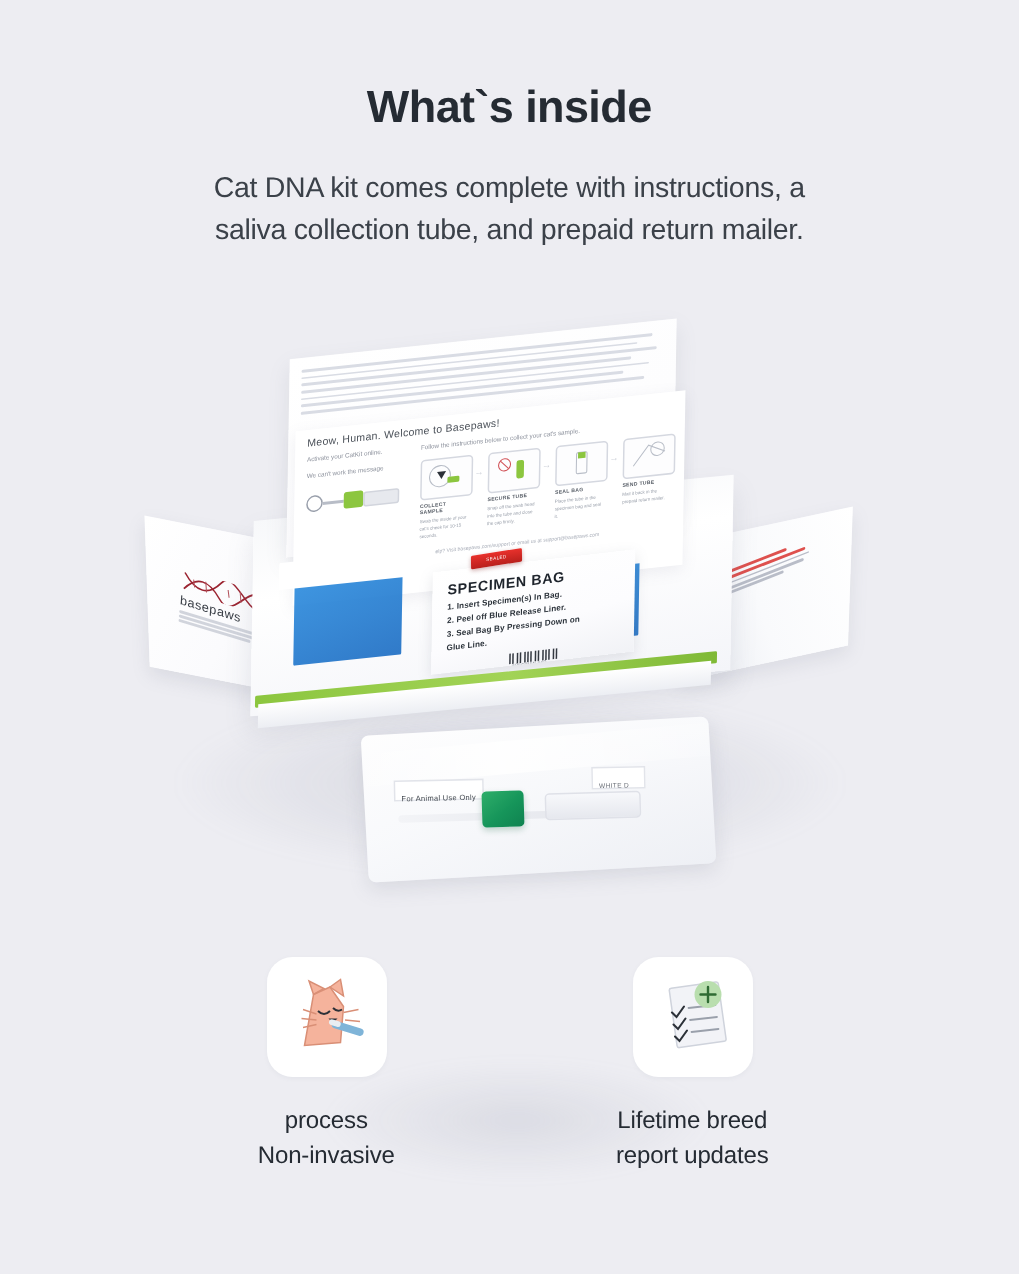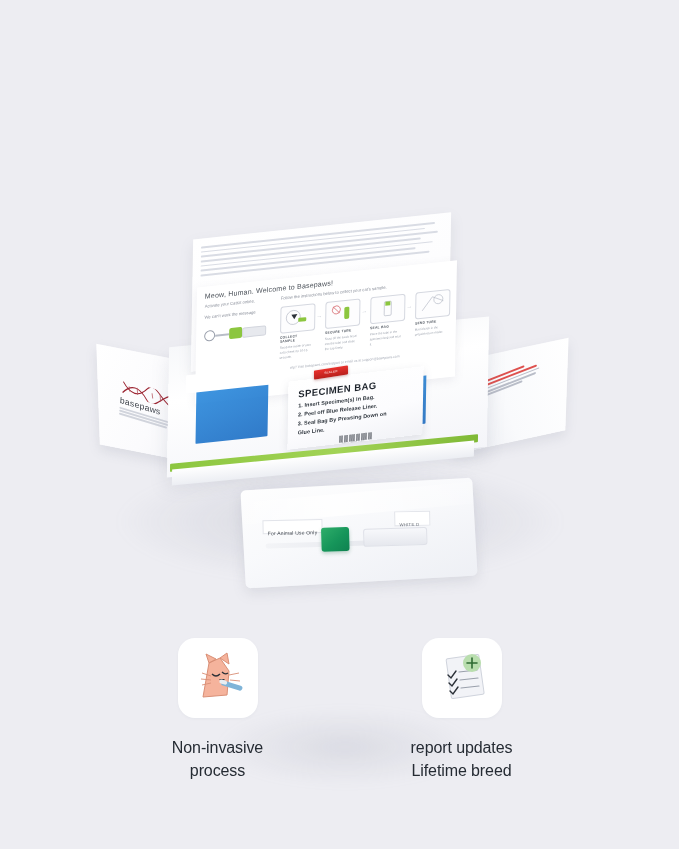--- a/index.html
+++ b/index.html
@@ -521,20 +521,24 @@
     line-height: 1.45;
     color: #252b33;
     letter-spacing: -0.1px;
   }
 </style>
 </head>
 <body>
 
 <div class="page">
 
+  <div class="header">
+    <h1 class="title">What`s inside</h1>
+    <p class="subtitle">Cat DNA kit comes complete with instructions, a saliva collection tube, and prepaid return mailer.</p>
+  </div>
 
   <div class="photo">
 
     <div class="ambient"></div>
     <div class="ambient2"></div>
 
     <div class="flap-left">
       <div class="logo">
         <svg class="helix" viewBox="0 0 54 15">
           <path d="M2 2 C 10 13, 18 13, 26 2 C 34 -9, 42 13, 52 13" fill="none" stroke="#9b2431" stroke-width="1.1"></path>
@@ -708,39 +712,39 @@
           <path d="M23 23 q4 4 8 0" fill="none" stroke="#2c3138" stroke-width="1.3"></path>
           <path d="M33 21 q3 3 6 1" fill="none" stroke="#2c3138" stroke-width="1.3"></path>
           <path d="M30 28 l3 3 l3 -3 z" fill="#2c3138"></path>
           <path d="M13 22 L22 25 M12 28 L22 29 M13 34 L22 32" stroke="#d98f76" stroke-width="0.9" fill="none"></path>
           <path d="M40 24 L50 22 M41 29 L51 30" stroke="#d98f76" stroke-width="0.9" fill="none"></path>
           <rect x="33" y="29" width="22" height="5" rx="2.5" transform="rotate(17 33 29)" fill="#7fb4d8"></rect>
           <rect x="31" y="28" width="8" height="4" rx="2" transform="rotate(17 31 28)" fill="#e9eef2"></rect>
         </svg>
       </div>
       <div class="feature-label">
+        <div>process</div>
         <div>Non-invasive</div>
-        <div>process</div>
       </div>
     </div>
 
 
     <div class="feature">
       <div class="tile">
         <svg width="54" height="54" viewBox="0 0 54 54">
           <rect x="11" y="8" width="33" height="40" rx="1.5" transform="rotate(-8 11 8)" fill="#f2f3f7" stroke="#cfd3dc" stroke-width="1"></rect>
           <path d="M13 24 l3 3 l5 -7" fill="none" stroke="#2c3138" stroke-width="1.4" stroke-linecap="round"></path>
           <path d="M14 32 l3 3 l5 -7" fill="none" stroke="#2c3138" stroke-width="1.4" stroke-linecap="round"></path>
           <path d="M15 40 l3 3 l5 -7" fill="none" stroke="#2c3138" stroke-width="1.4" stroke-linecap="round"></path>
           <path d="M24 21 l18 -2 M25 29 l18 -2 M26 37 l18 -2" stroke="#9aa0ab" stroke-width="1.2" stroke-linecap="round"></path>
           <circle cx="37" cy="12" r="9" fill="#b9deae"></circle>
           <path d="M37 7 l0 10 M32 12 l10 0" stroke="#2f6b33" stroke-width="1.6" stroke-linecap="round"></path>
         </svg>
       </div>
       <div class="feature-label">
+        <div>Lifetime breed</div>
         <div>report updates</div>
-        <div>Lifetime breed</div>
       </div>
     </div>
 
   </div>
 
 </div>
 
 </body></html>

